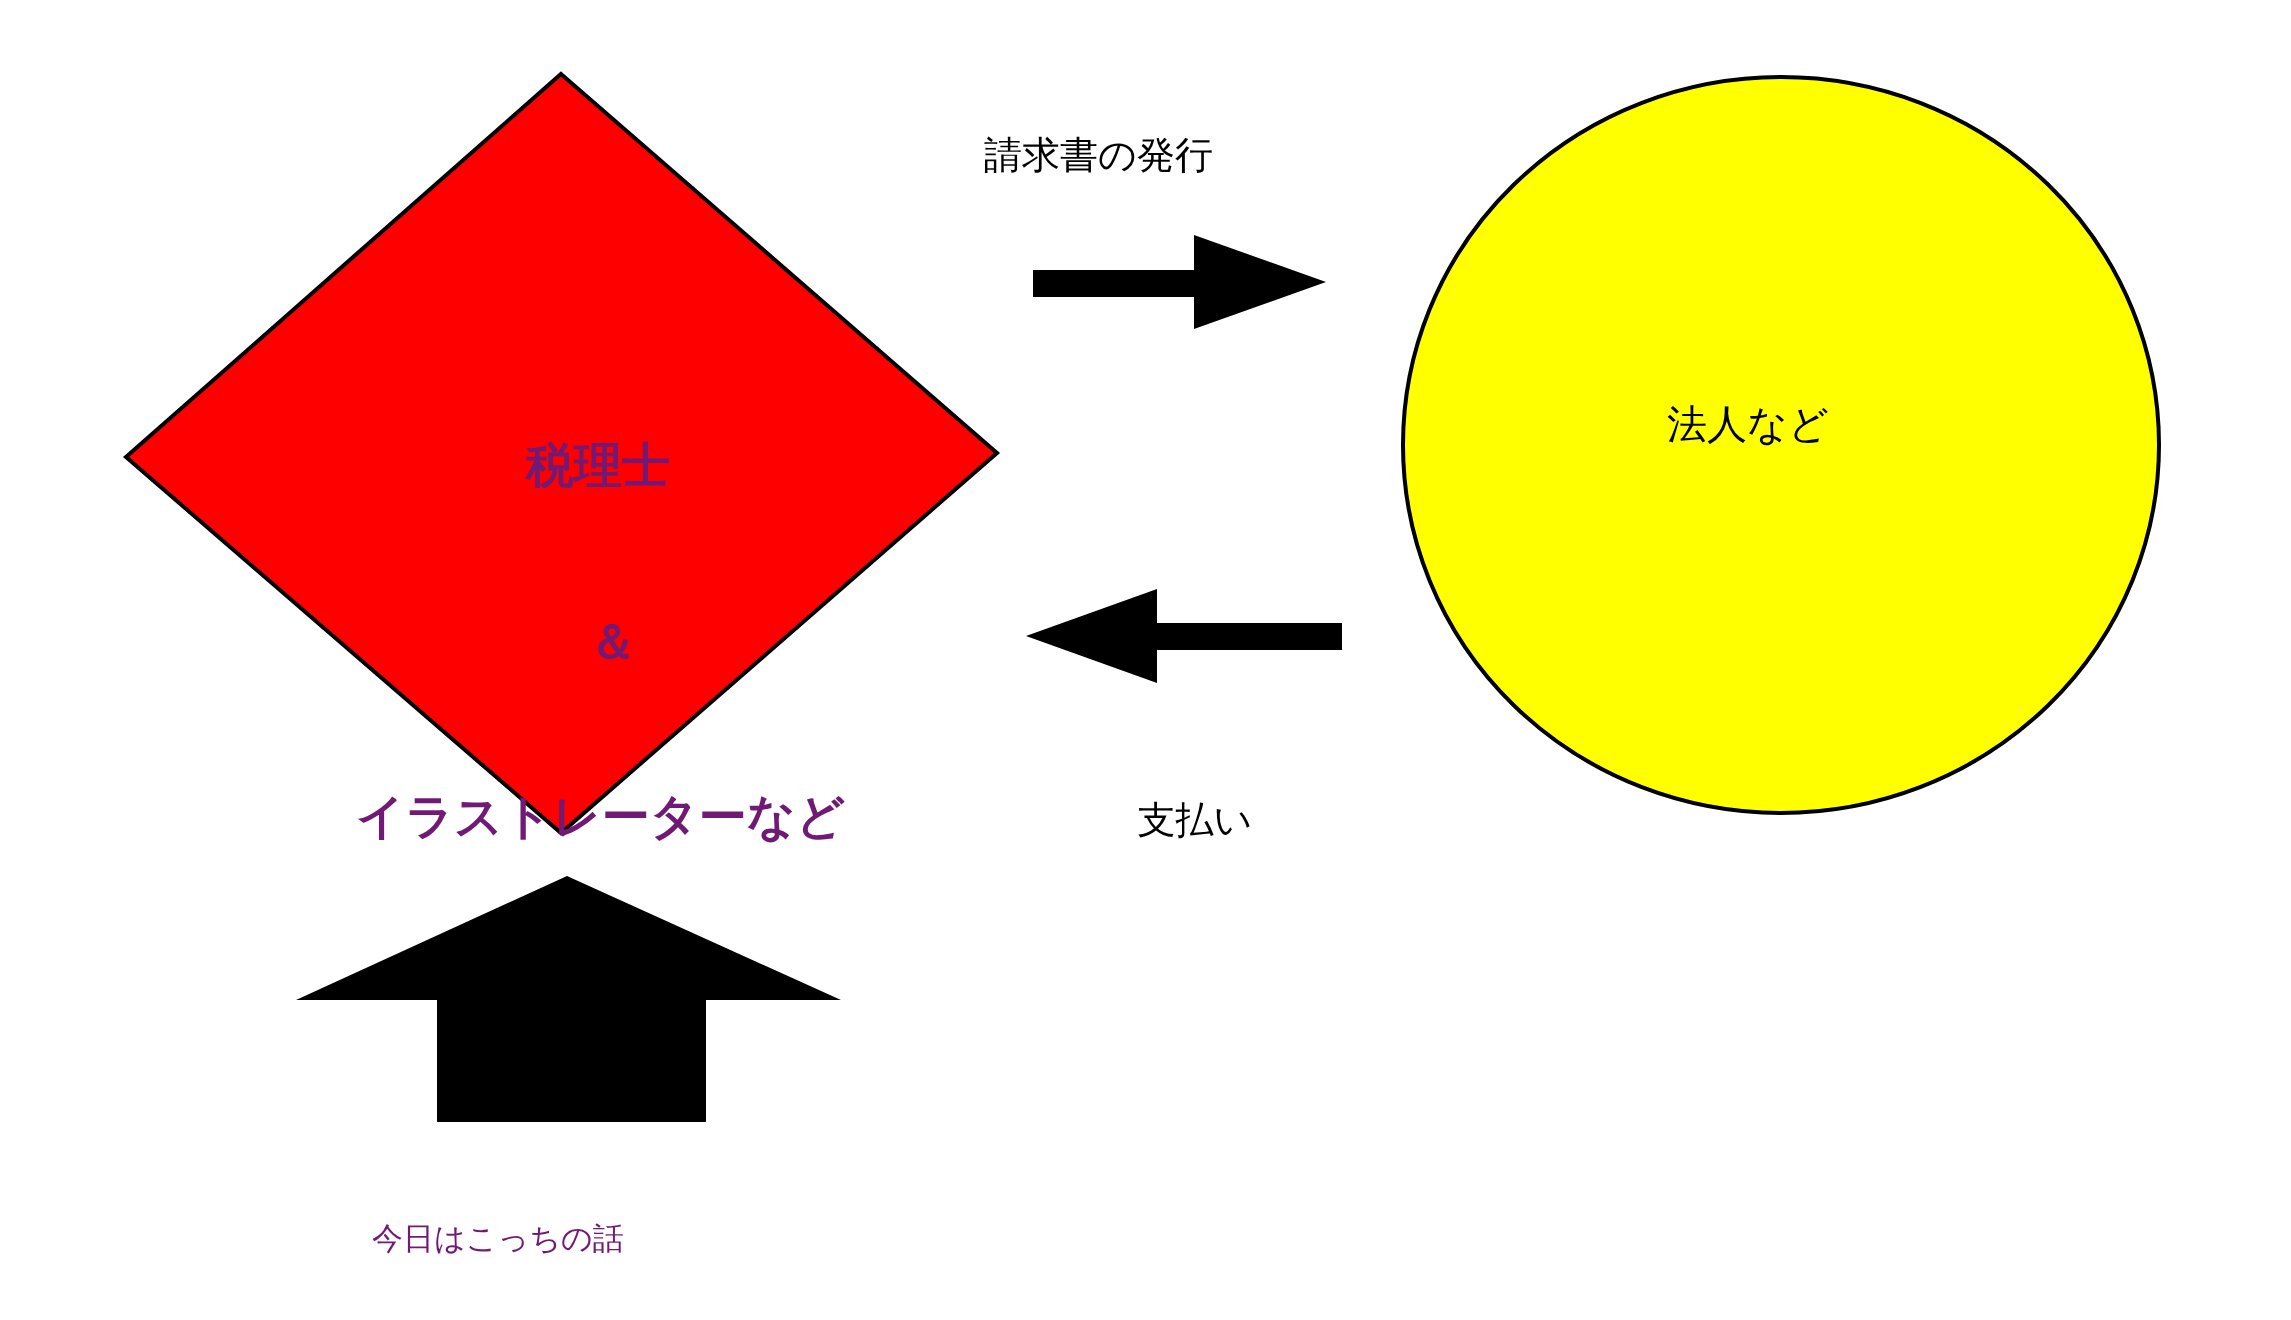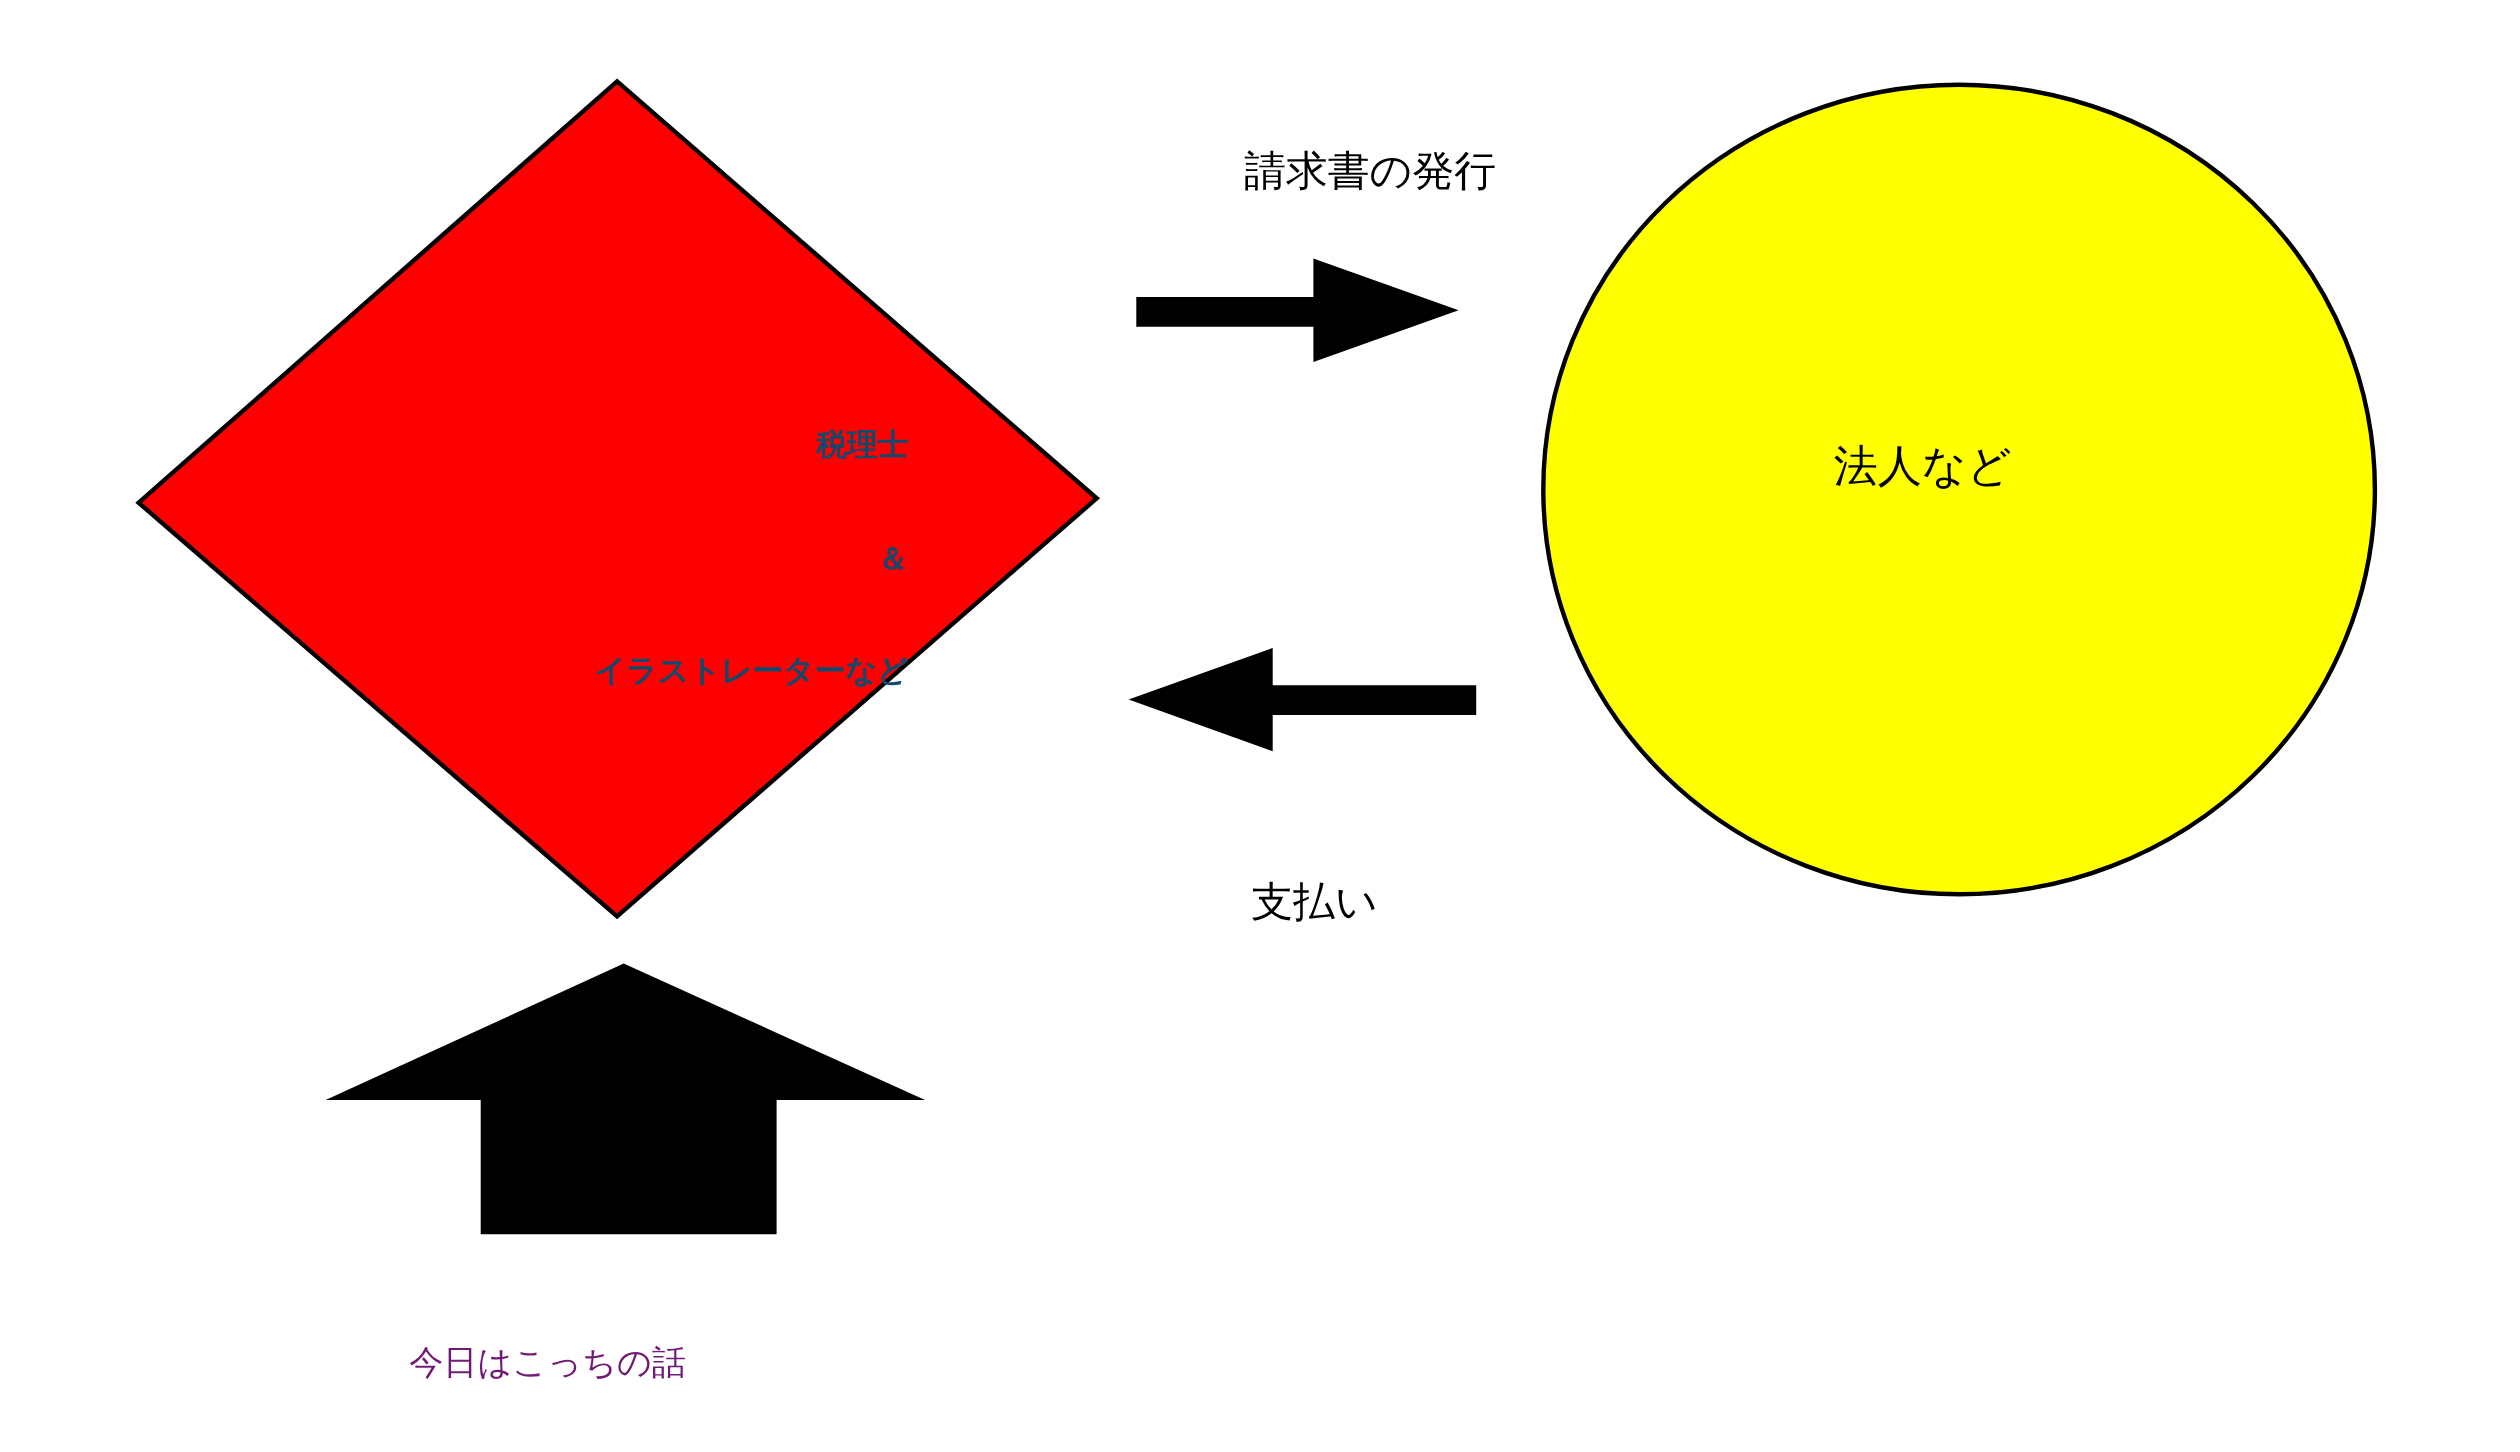--- a/index.html
+++ b/index.html
@@ -27,24 +27,24 @@
   .node-label {
     position: absolute;
     white-space: pre;
     line-height: 1.22;
   }
   
   #diamond-label {
     left: 356px;
     top: 320px;
     width: 470px;
-    color: #0c4a6e;
+    color: #701a75;
     font-weight: bold;
-    font-size: 28px;
-    text-align: right;
+    font-size: 48px;
+    text-align: center;
   }
   #diamond-label .line-1 { padding-left: 14px; }
   #diamond-label .line-2 { padding-left: 44px; }
   #diamond-label .line-3 { padding-left: 0px; }
 
   
   #circle-label {
     left: 1370px;
     top: 400px;
     width: 756px;
@@ -55,24 +55,24 @@
   }
 
   
   .edge-label {
     position: absolute;
     color: #000000;
     font-size: 38px;
     white-space: pre;
   }
   #label-invoice {
-    left: 1060px;
+    left: 984px;
     top: 130px;
     width: 300px;
-    text-align: right;
+    text-align: left;
   }
   #label-payment {
     left: 1105px;
     top: 762px;
     width: 180px;
     text-align: center;
     margin-top: 33px;
   }
 
   

